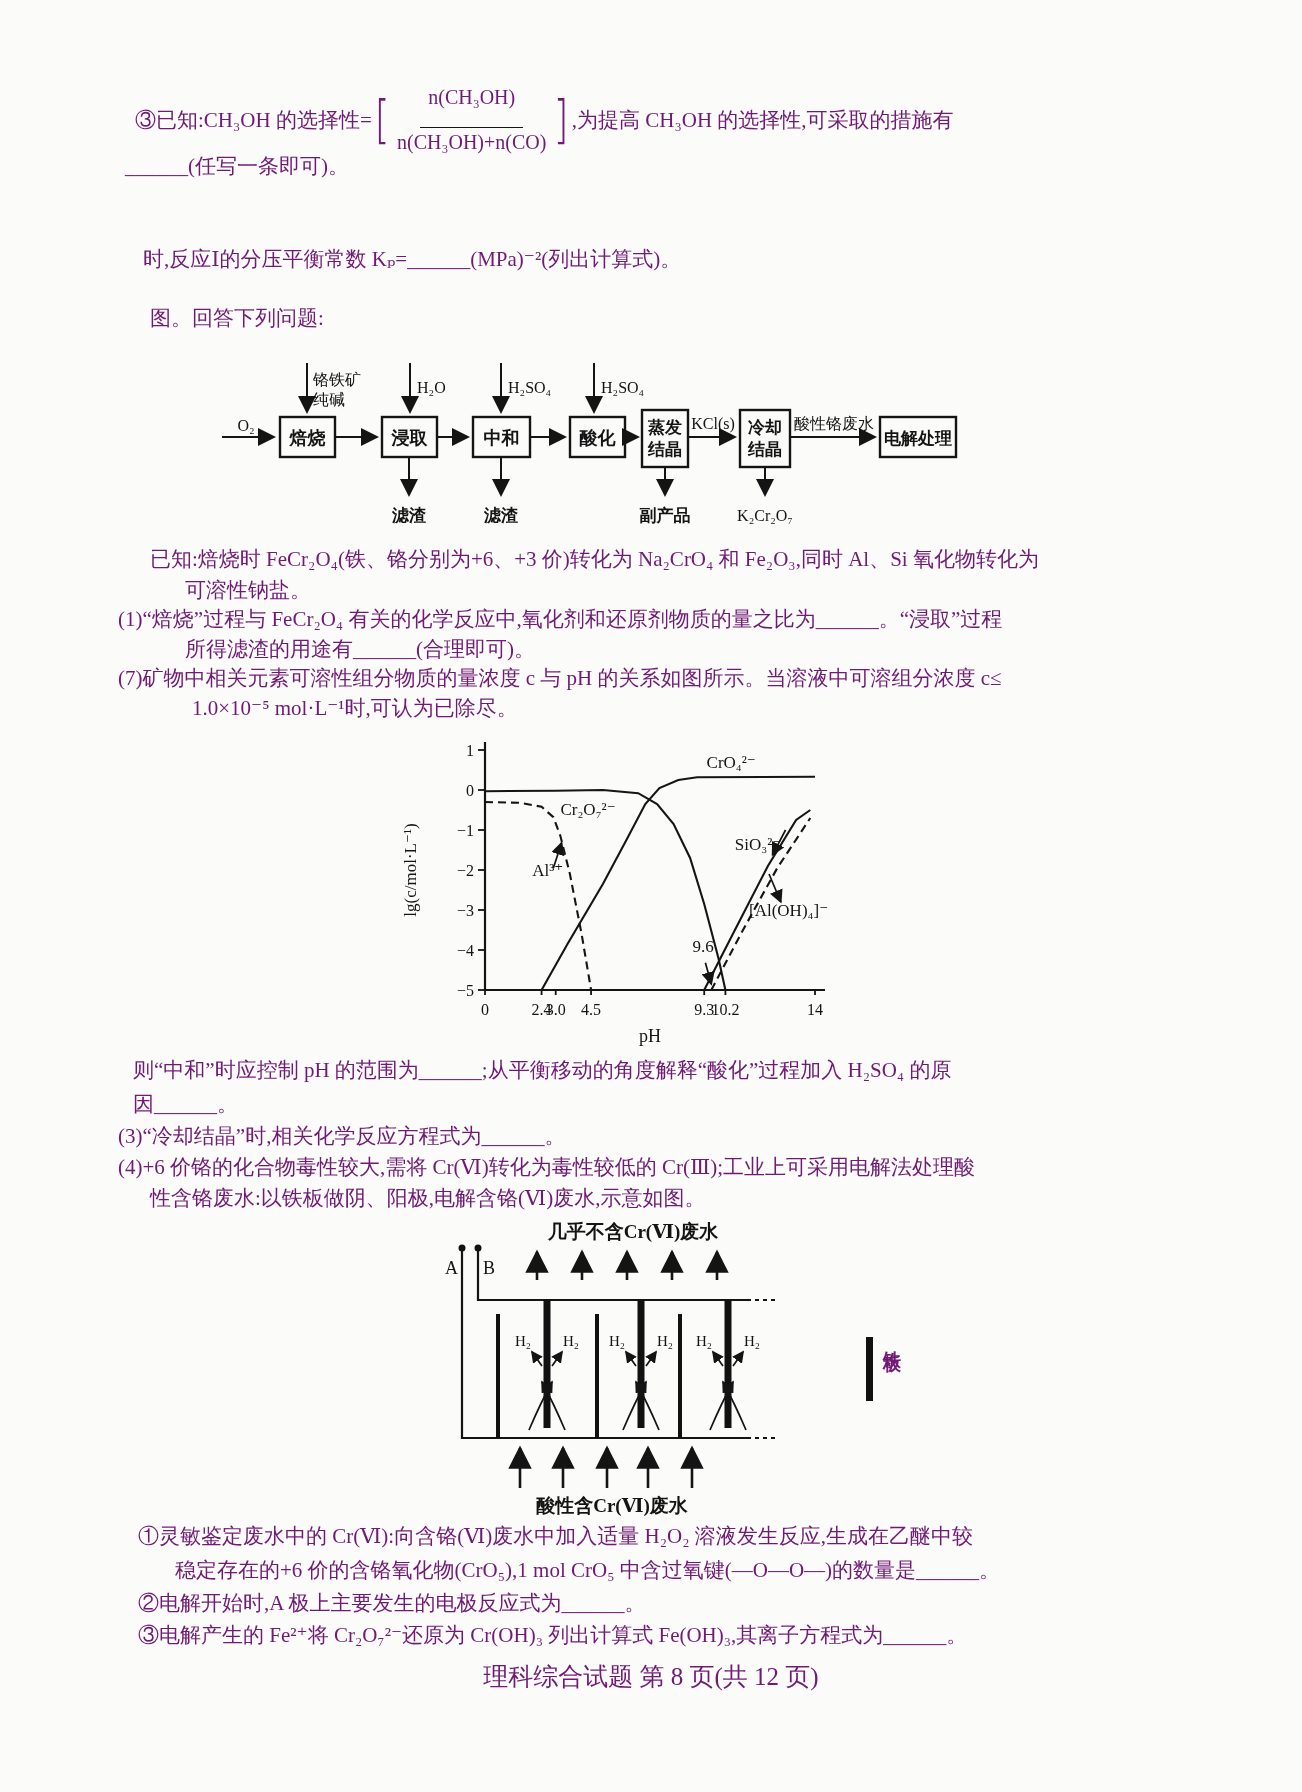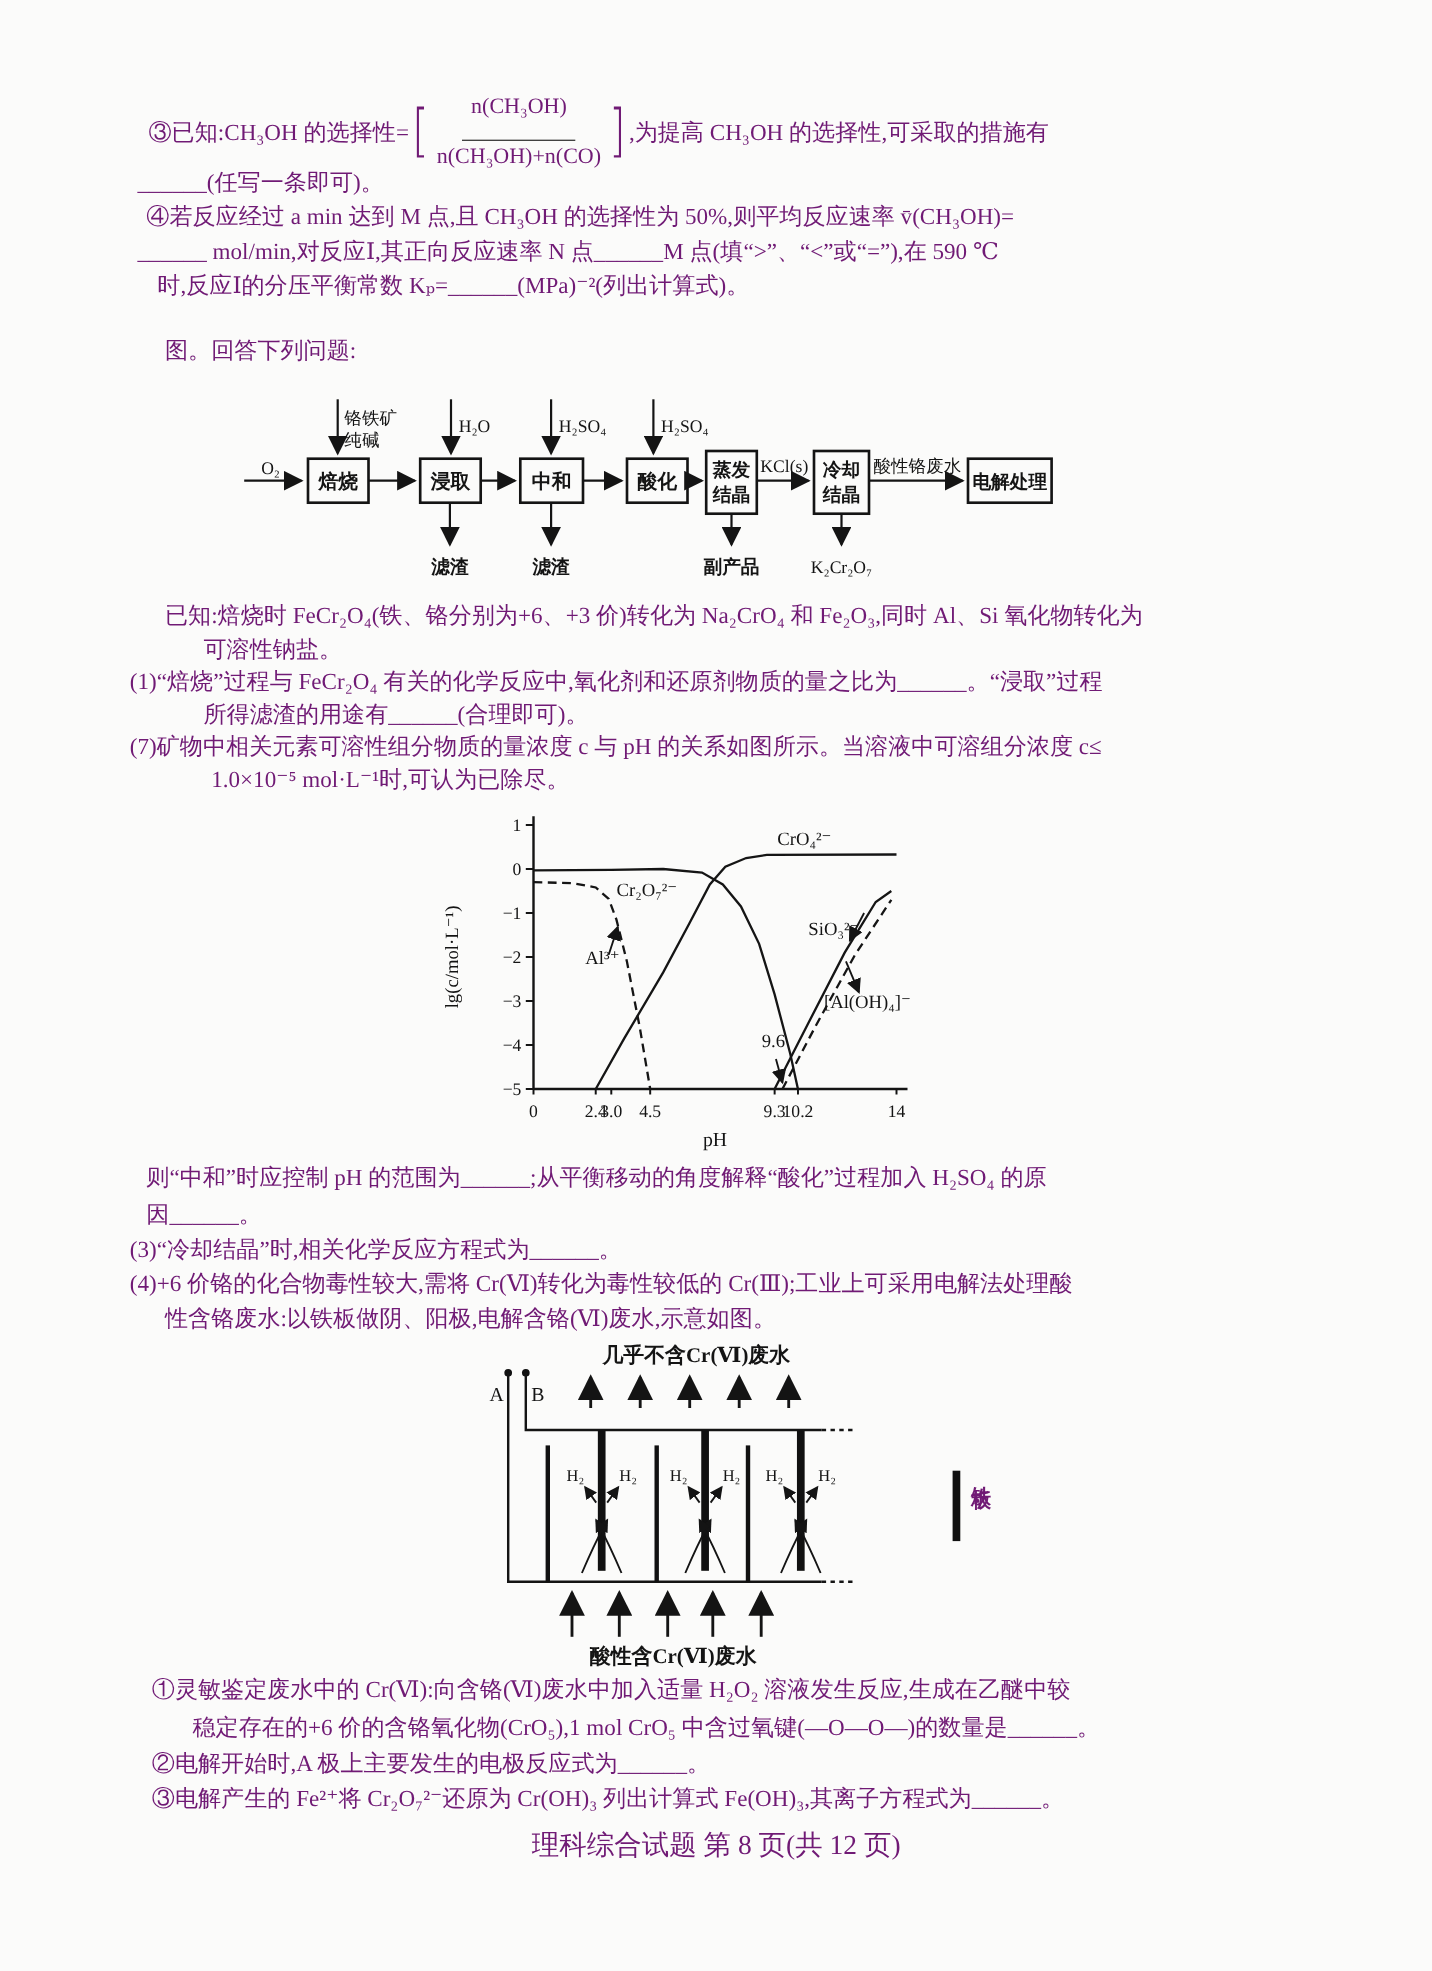--- a/index.html
+++ b/index.html
@@ -44,22 +44,20 @@
     <span>③已知:CH₃OH 的选择性=</span>
     <span class="bracket">[</span>
     <span class="frac">
       <span class="num">n(CH₃OH)</span>
       <span class="den">n(CH₃OH)+n(CO)</span>
     </span>
     <span class="bracket">]</span>
     <span>,为提高 CH₃OH 的选择性,可采取的措施有</span>
   </div>
   <div class="line" style="top:152px;left:125px">______(任写一条即可)。</div>
-  <div class="line" style="top:183px;left:133px">④若反应经过 a min 达到 M 点,且 CH₃OH 的选择性为 50%,则平均反应速率 v̄(CH₃OH)=</div>
-  <div class="line" style="top:214px;left:125px">______ mol/min,对反应Ⅰ,其正向反应速率 N 点______M 点(填“&gt;”、“&lt;”或“=”),在 590 ℃</div>
   <div class="line" style="top:245px;left:143px">时,反应Ⅰ的分压平衡常数 Kₚ=______(MPa)⁻²(列出计算式)。</div>
 
   <div class="line" style="top:304px;left:150px">图。回答下列问题:</div>
 
   <svg style="left:200px;top:355px" width="780" height="190" viewBox="0 0 780 190">
     <defs>
       <marker id="fah" markerWidth="10" markerHeight="9" refX="8" refY="4.5" orient="auto">
         <path d="M0,0 L9,4.5 L0,9 z" fill="#141414"></path>
       </marker>
     </defs>

